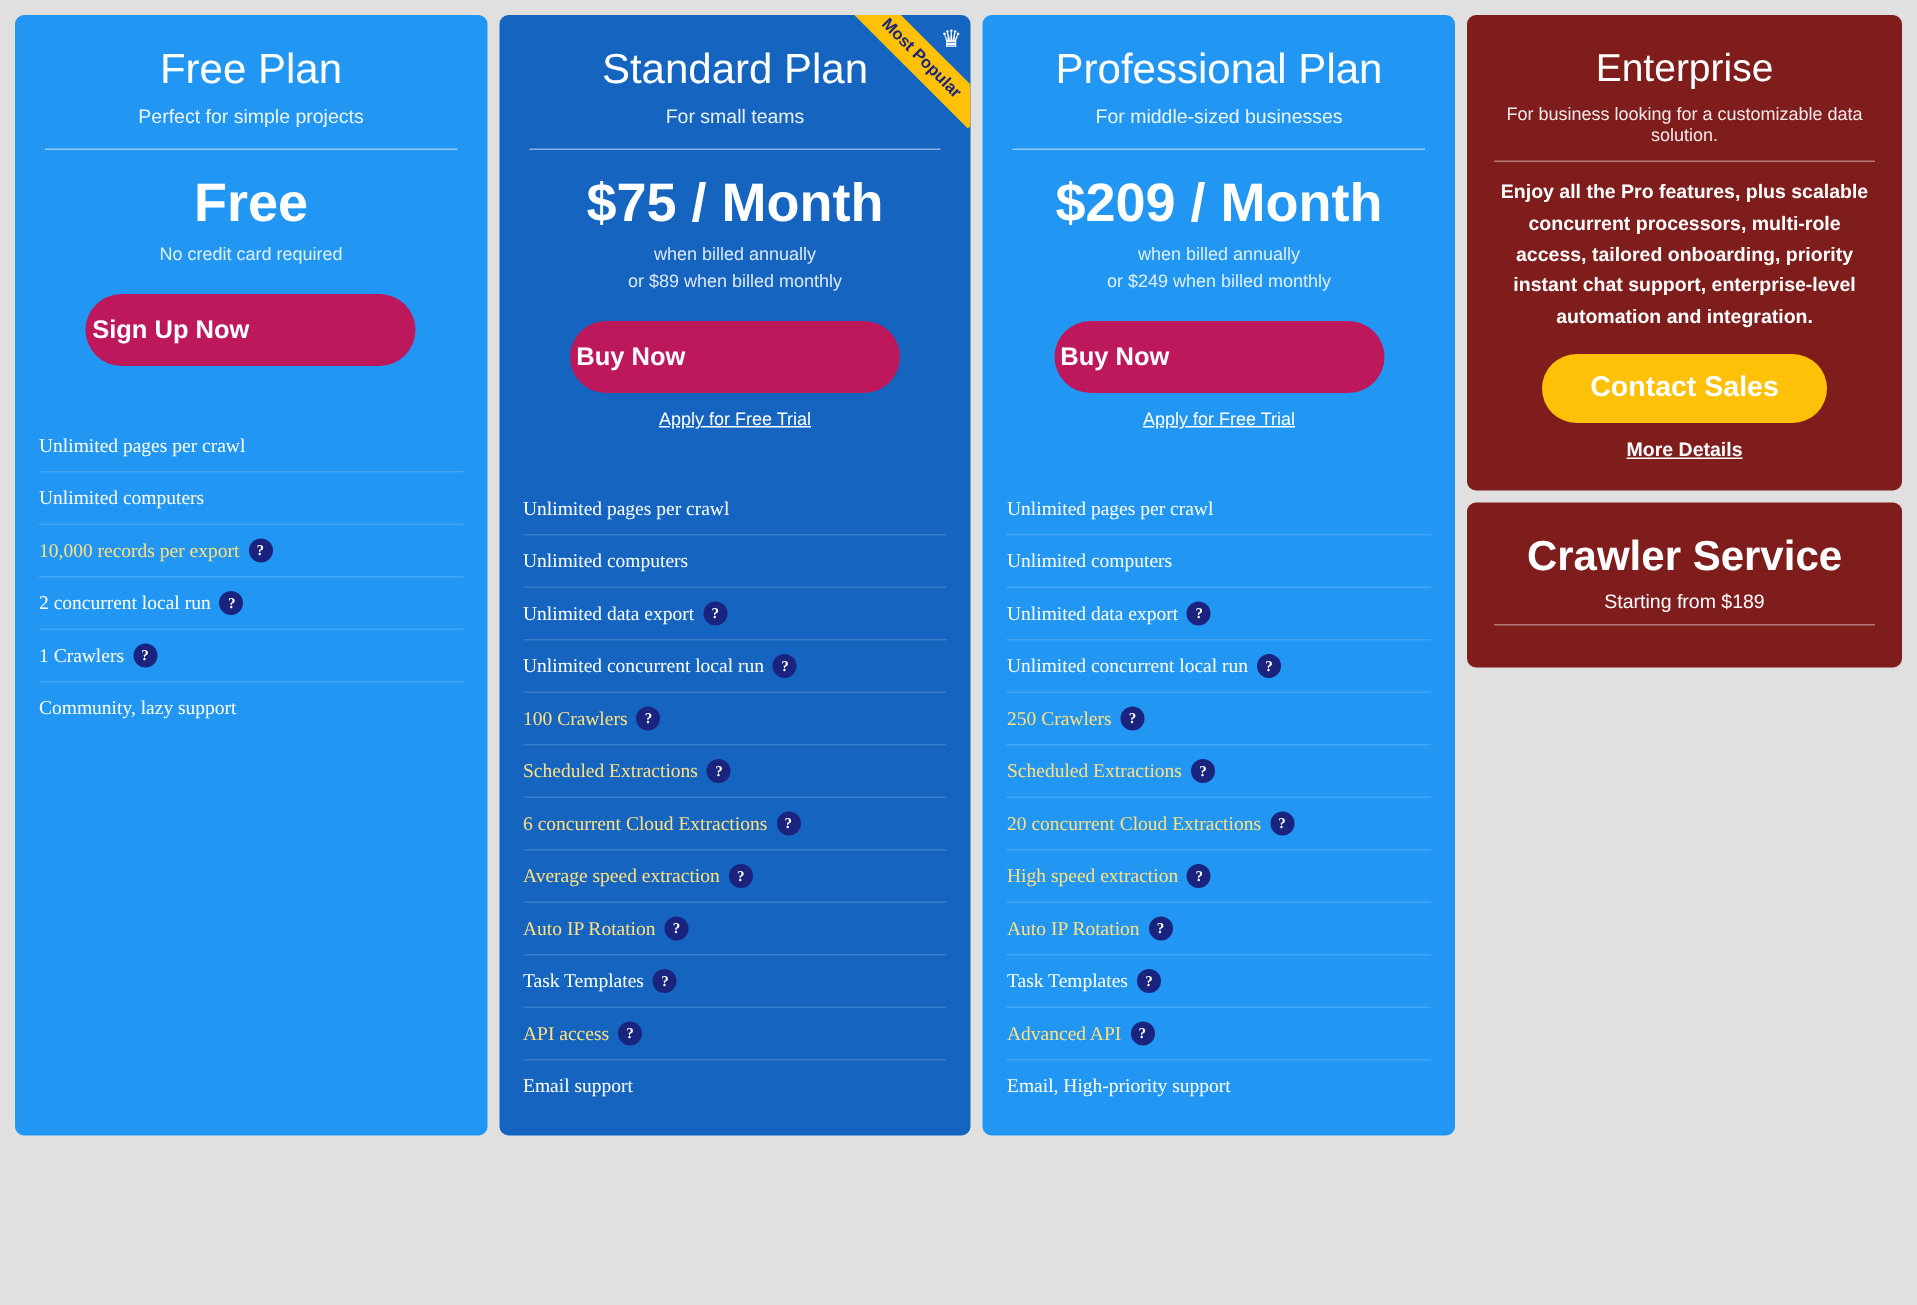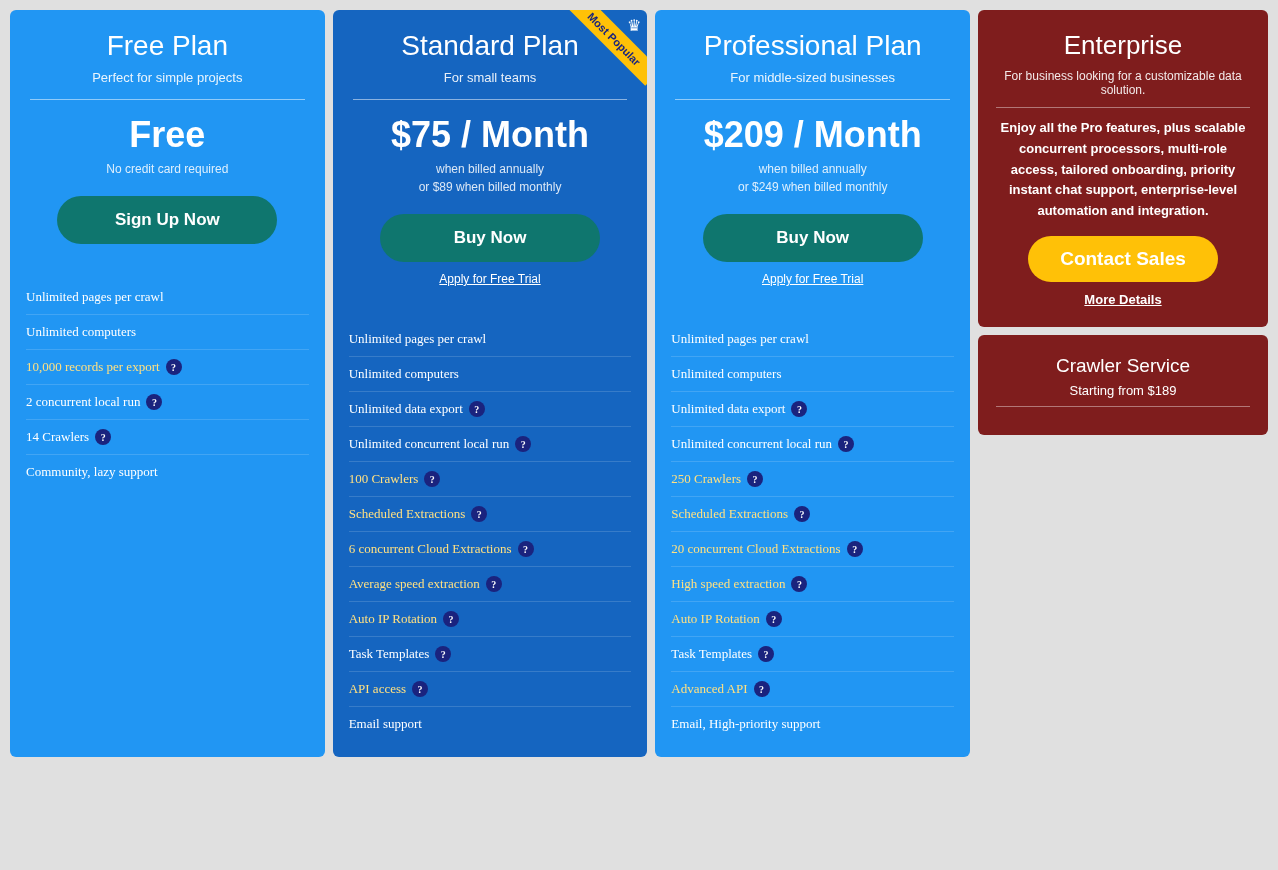--- a/index.html
+++ b/index.html
@@ -68,31 +68,31 @@
       color: white;
     }
     .price-sub {
       font-size: 12px;
       color: rgba(255,255,255,0.85);
       margin-top: 4px;
       line-height: 1.5;
     }
     .btn-cta {
       display: block;
-      background: #0f766e;
+      background: #be185d;
       color: white;
       border: none;
       border-radius: 30px;
       padding: 14px 4px;
       width: 80%;
       margin: 18px auto 0;
       font-size: 17px;
       font-weight: bold;
       cursor: pointer;
-      text-align: center;
+      text-align: left;
     }
     .free-trial-link {
       display: block;
       text-align: center;
       color: white;
       font-size: 12px;
       font-weight: normal;
       margin-top: 10px;
       text-decoration: underline;
       cursor: pointer;
@@ -222,22 +222,22 @@
       border-top: 1px solid rgba(255,255,255,0.4);
       margin: 8px 0;
     }
     .data-service-desc {
       font-size: 12px;
       line-height: 1.6;
       margin-bottom: 14px;
     }
     
     .crawler-title {
-      font-size: 19px;
-      font-weight: 400;
+      font-size: 28px;
+      font-weight: 700;
       margin-bottom: 6px;
     }
     .crawler-price {
       font-size: 13px;
       margin-bottom: 6px;
     }
     .crawler-hr {
       border: none;
       border-top: 1px solid rgba(255,255,255,0.4);
       margin: 8px 0;
@@ -266,21 +266,21 @@
         </div>
       <div class="feature-item highlight">
           <span>10,000 records per export</span> 
           <span class="info-icon">?</span>
         </div>
       <div class="feature-item normal">
           <span>2 concurrent local run</span> 
           <span class="info-icon">?</span>
         </div>
       <div class="feature-item normal">
-          <span>14 Crawlers</span> 
+          <span>1 Crawlers</span> 
           <span class="info-icon">?</span>
         </div>
       <div class="feature-item normal">
           <span>Community, lazy support</span>
         </div>
     </div>
   </div>
 
   <div class="plan-card standard">
     <div class="plan-header">

